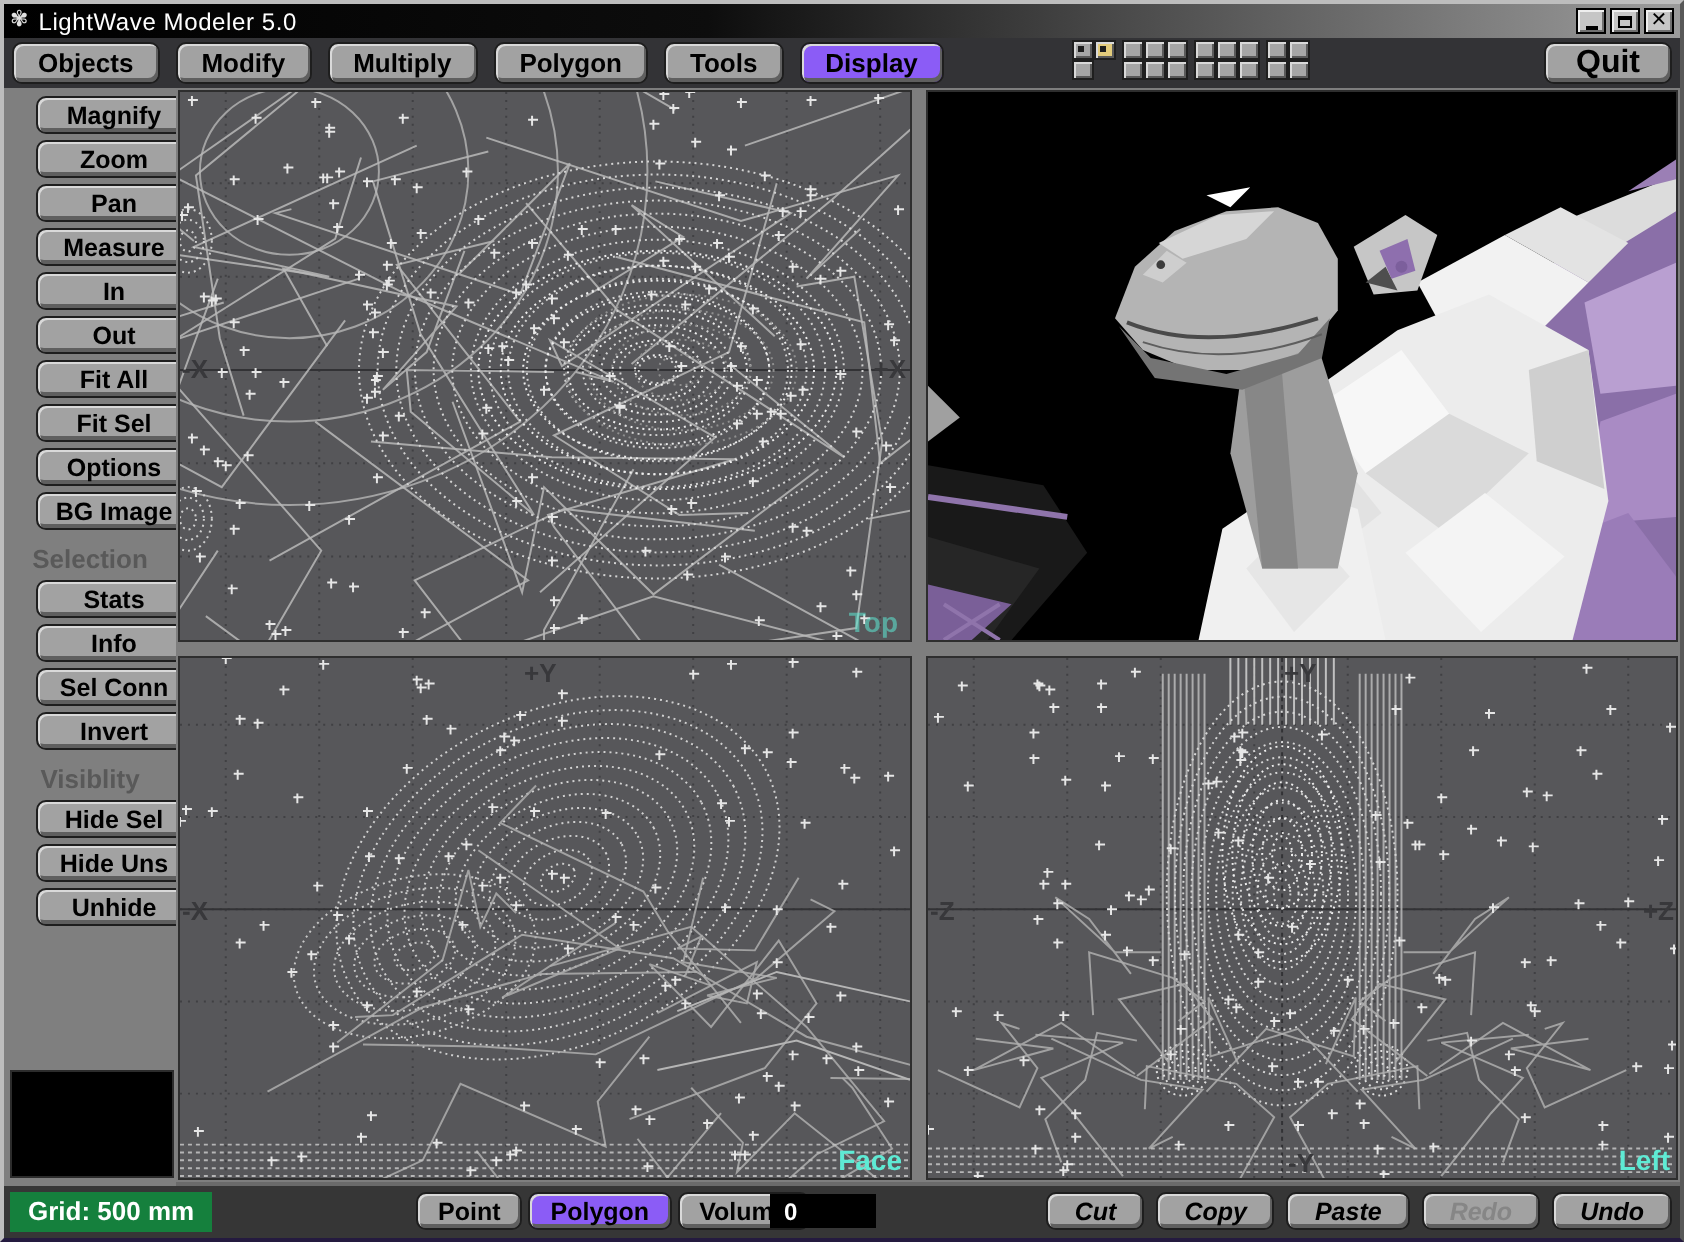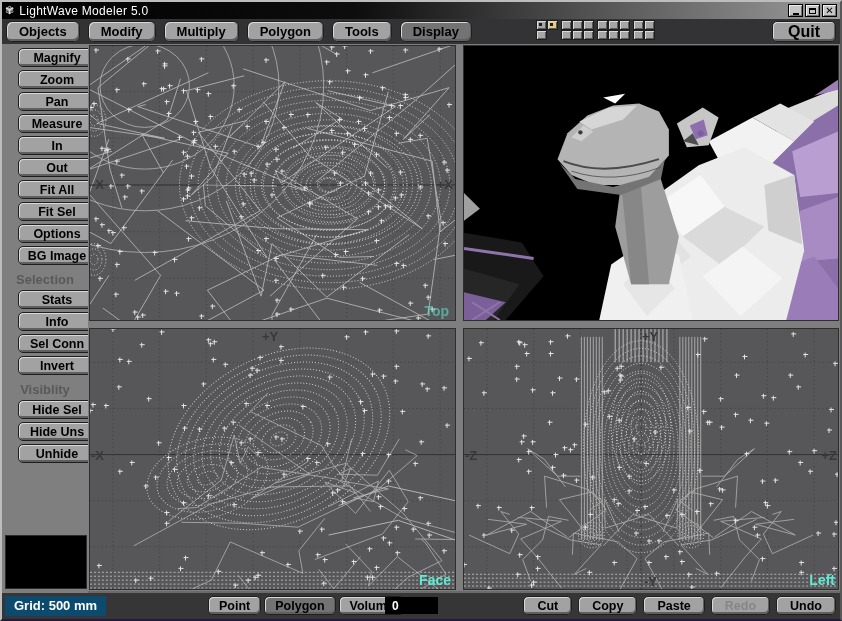--- a/index.html
+++ b/index.html
@@ -5,40 +5,40 @@
   html,body{margin:0;padding:0;background:#3d3d3d;}
   #window{position:relative;width:842px;height:621px;box-sizing:border-box;background:#6a6a6a;
     border-top:2px solid #bdbdbd;border-left:2px solid #bdbdbd;border-right:2px solid #585858;border-bottom:2px solid #241a3f;
     font-family:"Liberation Sans",sans-serif;overflow:hidden;}
 
   
   .btn{display:flex;align-items:center;justify-content:center;background:#a2a2a2;color:#000;
     border:1px solid #1e1e1e;border-radius:5px;box-sizing:border-box;
     box-shadow:inset 1px 1px 0 #d9d9d9, inset -1px -2px 0 #5f5f5f;
     font-weight:bold;font-size:12.5px;white-space:nowrap;cursor:default;}
-  .btn.active{background:#737373;}
+  .btn.active{background:#8b5cf6;}
   .btn.disabled{color:#868686;}
 
   
   #titlebar{position:absolute;left:0;top:0;right:0;height:17px;
     background:linear-gradient(90deg,#000 0%,#0d0d0d 42%,#9c9c9c 100%);
     display:flex;align-items:center;color:#fff;font-size:12px;padding:0 3px;box-sizing:border-box;}
   #app-icon{font-size:11px;color:#e0e0e0;margin-right:5px;line-height:1;}
   #title-text{flex:1;font-weight:normal;letter-spacing:.3px;}
   .wbtn{width:15px;height:13px;background:#c6c6c6;border:1px solid #000;margin-left:2px;
     box-shadow:inset 1px 1px 0 #efefef, inset -1px -1px 0 #707070;
     display:flex;align-items:center;justify-content:center;color:#000;box-sizing:border-box;}
   .g-min{width:6px;height:2px;background:#000;margin-top:6px;}
   .g-max{width:7px;height:6px;border:1px solid #000;border-top-width:2px;box-sizing:border-box;}
   .g-close{font:bold 10px "DejaVu Sans",sans-serif;line-height:1;}
 
   
   #menubar{position:absolute;left:0;top:17px;right:0;height:25px;background:#333336;}
   #menurow{position:absolute;left:4px;top:2px;display:flex;gap:8px;}
-  .menu-btn{height:21px;padding:4px 12px;font-size:13px;border-radius:6px;}
+  .menu-btn{height:21px;padding:4px 12px;font-size:13px;}
   #quit-btn{position:absolute;right:4px;top:2px;height:21px;padding:0 15px;font-size:16px;}
   #layerstrip{position:absolute;left:534px;top:1px;}
   .lrow{display:flex;}
   .lcell{width:11px;height:10px;background:#a6a6a6;border:1px solid #1f1f1f;box-sizing:border-box;position:relative;
     box-shadow:inset 1px 1px 0 #d9d9d9, inset -1px -1px 0 #5a5a5a;}
   .lcell.sel{background:#e3cc7c;}
   .lcell.dot::after{content:"";position:absolute;left:2px;top:2px;width:3px;height:3px;background:#1d1d1d;}
   .lcell.gap{margin-right:3px;}
   .lcell.hide{visibility:hidden;}
 
@@ -53,27 +53,27 @@
   #viewports{position:absolute;left:86px;top:42px;width:752px;bottom:28px;background:#7e7e7e;
     display:grid;grid-template-columns:367px 376px;grid-template-rows:276px 1fr;gap:7px;padding:1px;box-sizing:border-box;}
   .vp{position:relative;background:#57575a;border:1px solid #2e2e2e;box-sizing:border-box;overflow:hidden;}
   .vp.shaded{background:#000;}
   .vp svg{position:absolute;left:0;top:0;width:100%;height:100%;}
   .vplabel{position:absolute;color:#38383b;font-weight:bold;font-size:13px;z-index:2;}
   .vpname{position:absolute;color:#5eead4;font-weight:bold;font-size:14px;z-index:2;}
 
   
   #bottombar{position:absolute;left:0;right:0;bottom:0;height:26px;background:#363636;}
-  #gridlabel{position:absolute;left:3px;top:3px;background:#0c4a6e;color:#fff;font-weight:bold;font-size:13px;padding:2px 9px 3px;}
+  #gridlabel{position:absolute;left:3px;top:3px;background:#15803d;color:#fff;font-weight:bold;font-size:13px;padding:2px 9px 3px;}
   #modes{position:absolute;left:206px;top:3px;display:flex;gap:3px;align-items:flex-end;}
   .mode-btn{height:19px;padding:0 10px;}
   #counter{position:absolute;left:383px;top:4px;width:53px;height:17px;background:#000;color:#fff;
     font-weight:bold;font-size:12px;padding:2px 0 0 7px;box-sizing:border-box;}
   #editbtns{position:absolute;right:4px;top:3px;display:flex;gap:6px;}
-  .edit-btn{height:19px;padding:0 13px;}
+  .edit-btn{height:19px;padding:0 13px;font-style:italic;}
 </style>
 </head>
 <body>
 
 <div id="window">
 
   <div id="titlebar">
     <span id="app-icon">✾</span>
     <span id="title-text">LightWave Modeler 5.0</span>
     <span class="wbtn">

